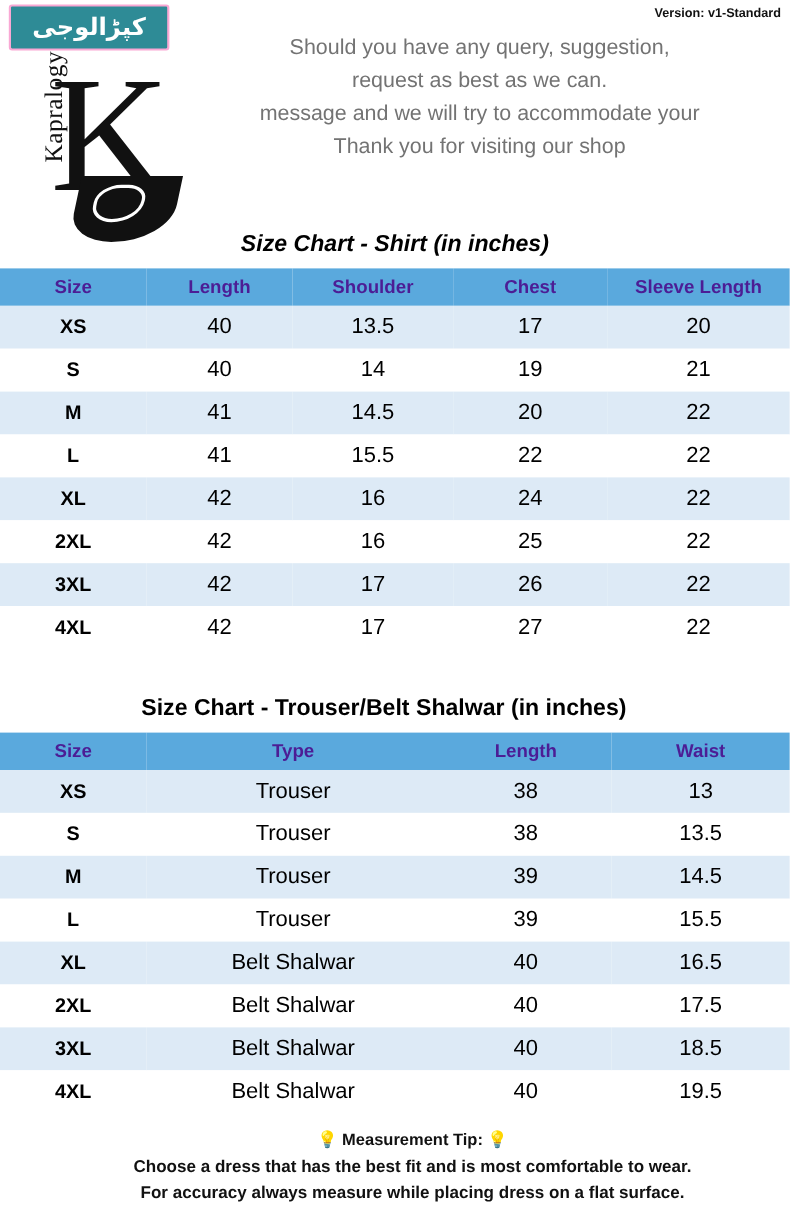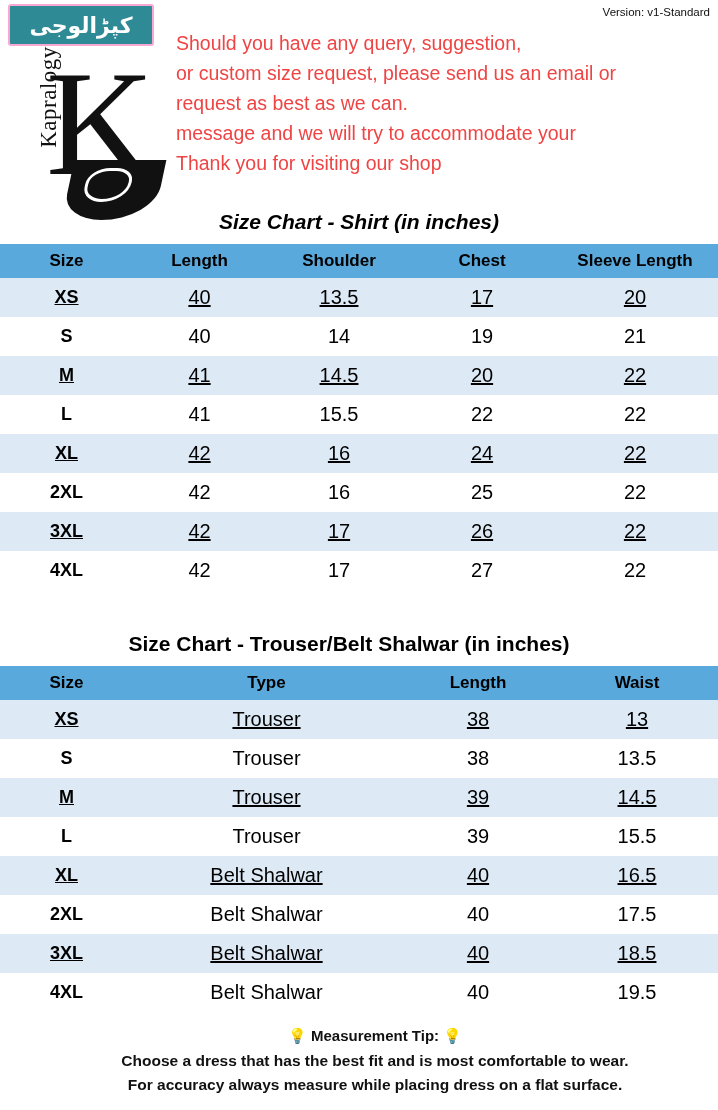--- a/index.html
+++ b/index.html
@@ -13,21 +13,21 @@
     font-family: "Liberation Sans", sans-serif;
     color: #000000;
     position: relative;
     overflow: hidden;
   }
   .version {
     position: absolute;
     top: 6px;
     right: 8px;
     font-size: 11.5px;
-    font-weight: normal;
+    font-weight: bold;
     color: #111111;
     letter-spacing: 0px;
   }
   .logo-block {
     position: absolute;
     top: 4px;
     left: 8px;
     width: 160px;
     height: 215px;
   }
@@ -97,23 +97,24 @@
     border: 3px solid #ffffff;
     border-radius: 50% 40% 60% 45%;
     box-sizing: border-box;
   }
 
   .intro {
     position: absolute;
     top: 28px;
     left: 176px;
     width: 520px;
+    text-align: center;
     font-size: 19.5px;
     line-height: 30px;
-    color: #ef4444;
+    color: #737373;
   }
 
   .section-title {
     text-align: center;
     font-size: 21px;
     font-weight: bold;
     color: #000000;
   }
   #shirt-title {
     position: absolute;
@@ -123,37 +124,36 @@
     font-style: italic;
   }
 
   table {
     border-collapse: collapse;
     width: 718px;
     table-layout: fixed;
   }
   thead th {
     background: #5aa9dd;
-    color: #000000;
+    color: #4c1d95;
     font-size: 17px;
     font-weight: bold;
     padding: 7px 4px;
     text-align: center;
     border: none;
   }
   tbody td {
     font-size: 20px;
     text-align: center;
     padding: 8px 0;
     color: #000000;
     border: none;
   }
   tbody tr.alt td {
     background: #ddeaf6;
-    text-decoration: underline;
   }
   tbody tr.plain td {
     background: #ffffff;
   }
   tbody td.size-cell {
     font-weight: bold;
     font-size: 18px;
   }
 
   #shirt-table-wrap {
@@ -209,21 +209,20 @@
   </div>
   <div class="logo-mark">
     <div class="kletter">K</div>
     <div class="vword">Kapralogy</div>
     <div class="swoosh"></div>
   </div>
 </div>
 
 <div class="intro">
   <div>Should you have any query, suggestion,</div>
-  <div>or custom size request, please send us an email or</div>
   <div>request as best as we can.</div>
   <div>message and we will try to accommodate your</div>
   <div>Thank you for visiting our shop</div>
 </div>
 
 <div class="section-title" id="shirt-title">Size Chart - Shirt (in inches)</div>
 
 <div id="shirt-table-wrap">
   <table>
     <colgroup>

